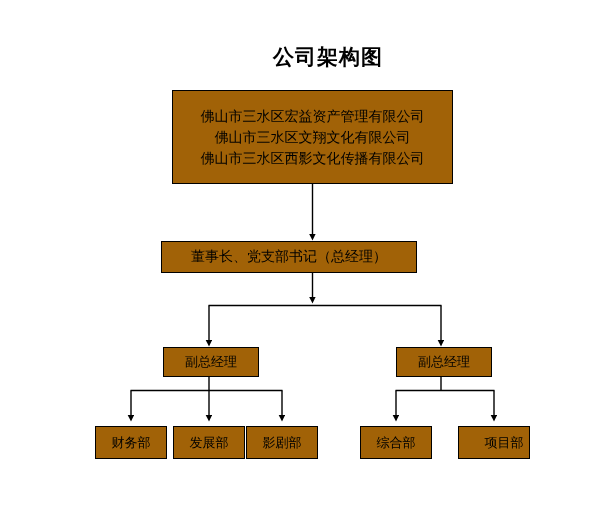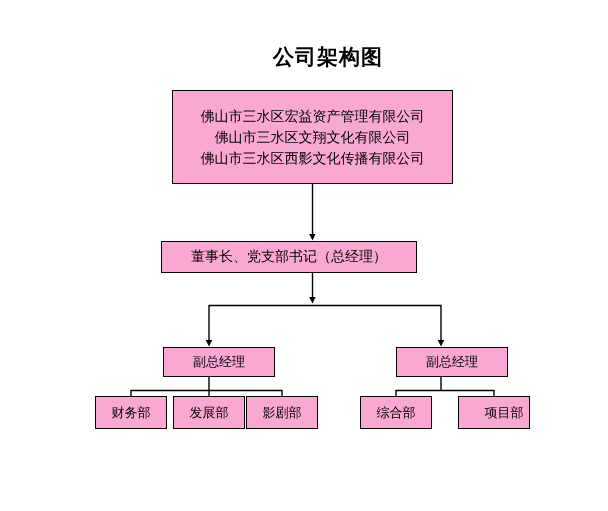--- a/index.html
+++ b/index.html
@@ -37,21 +37,21 @@
     letter-spacing: 1px;
     line-height: 26px;
     color: #000000;
   }
 
   
   .node {
     position: absolute;
     box-sizing: border-box;
     border: 1px solid #000000;
-    background: #f9a8d4;
+    background: #a16207;
     display: flex;
     flex-direction: column;
     align-items: center;
     justify-content: center;
     text-align: center;
     color: #000000;
   }
   .node .line {
     display: block;
     white-space: nowrap;
@@ -71,33 +71,33 @@
   #node-chairman {
     left: 137px;
     top: 241px;
     width: 256px;
     height: 32px;
     font-size: 14px;
   }
 
   
   .node-deputy {
-    width: 112px;
+    width: 96px;
     height: 30px;
     top: 347px;
     font-size: 13px;
   }
   #node-deputy-left  { left: 139px; }
   #node-deputy-right { left: 372px; }
 
   
   .node-dept {
     width: 72px;
     height: 33px;
-    top: 396px;
+    top: 426px;
     font-size: 13px;
   }
   #node-dept-finance  { left: 71px;  }
   #node-dept-develop  { left: 149px; }
   #node-dept-film     { left: 222px; }
   #node-dept-general  { left: 336px; }
   #node-dept-project  { left: 434px; padding-left: 20px; }
 
   
   #connectors {

